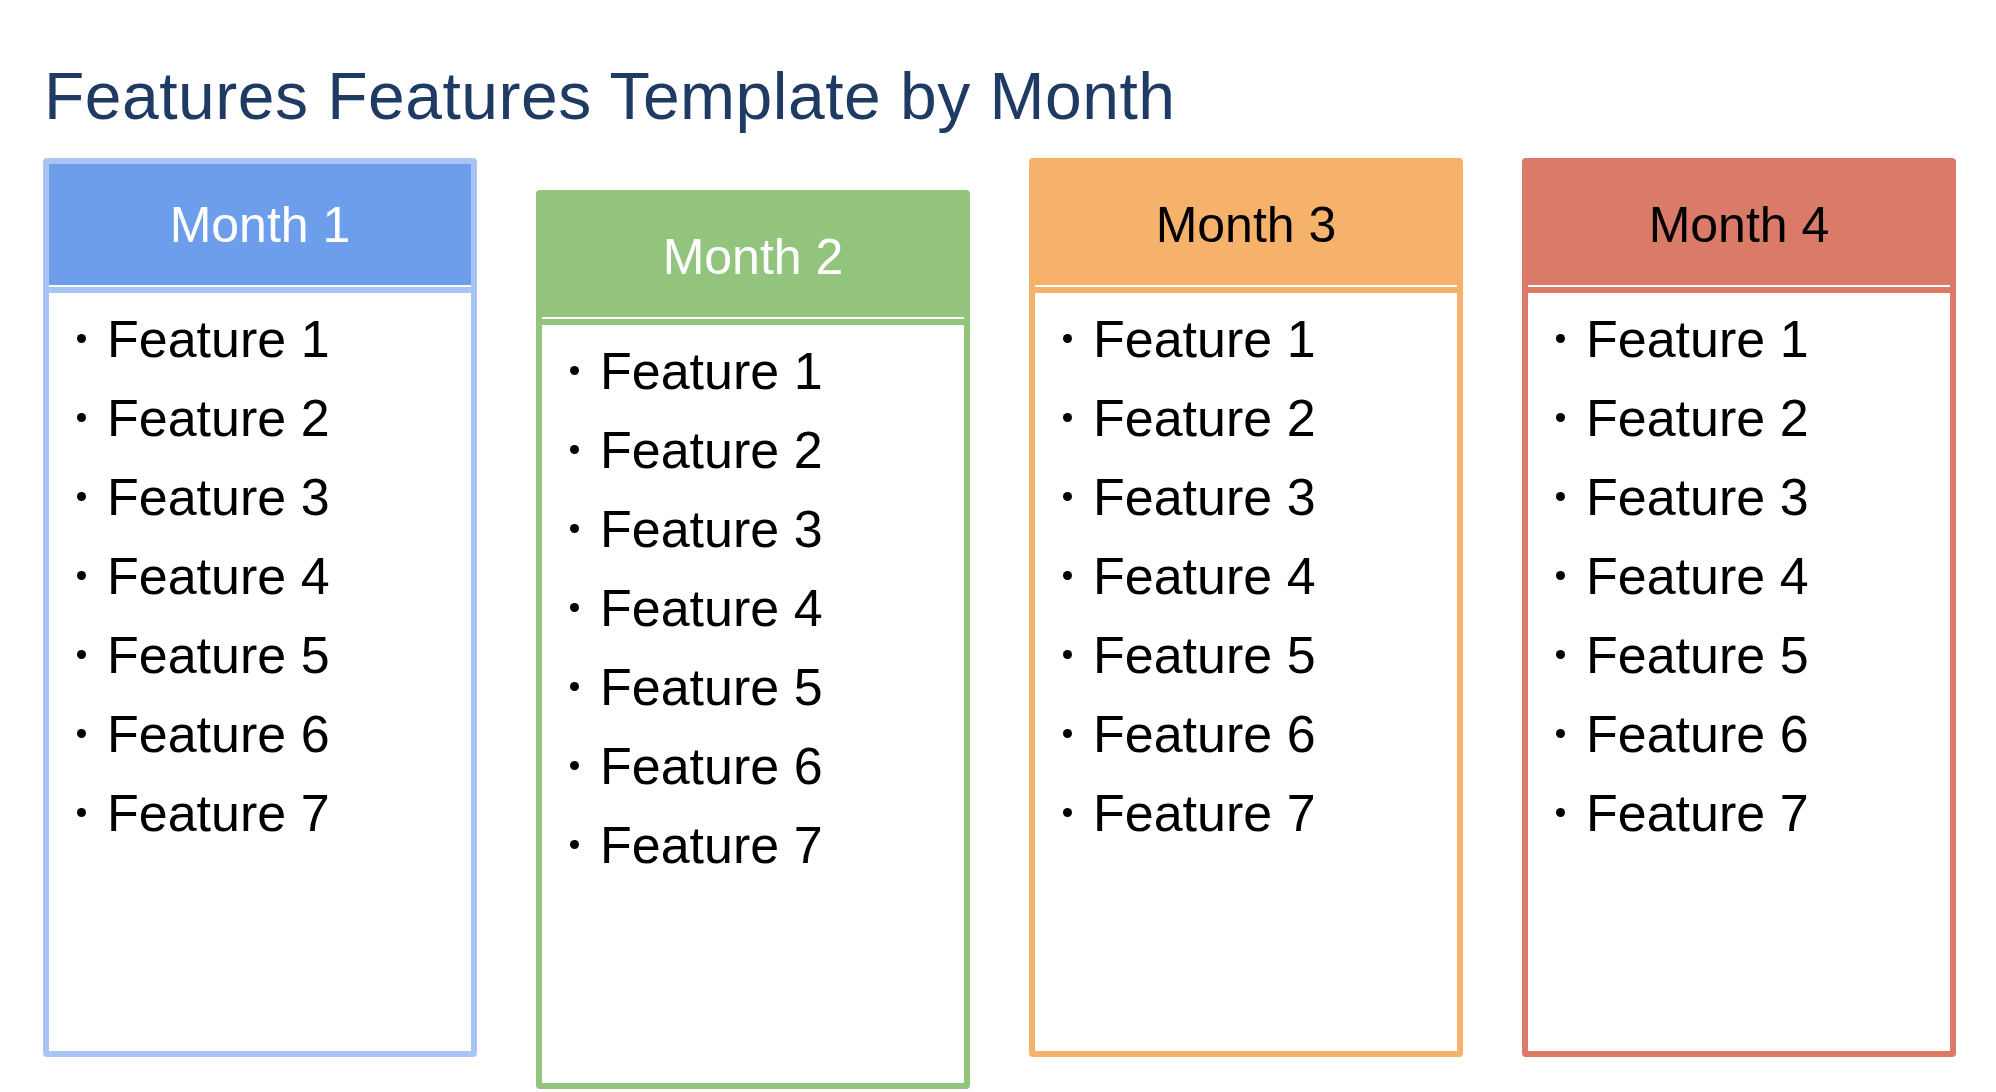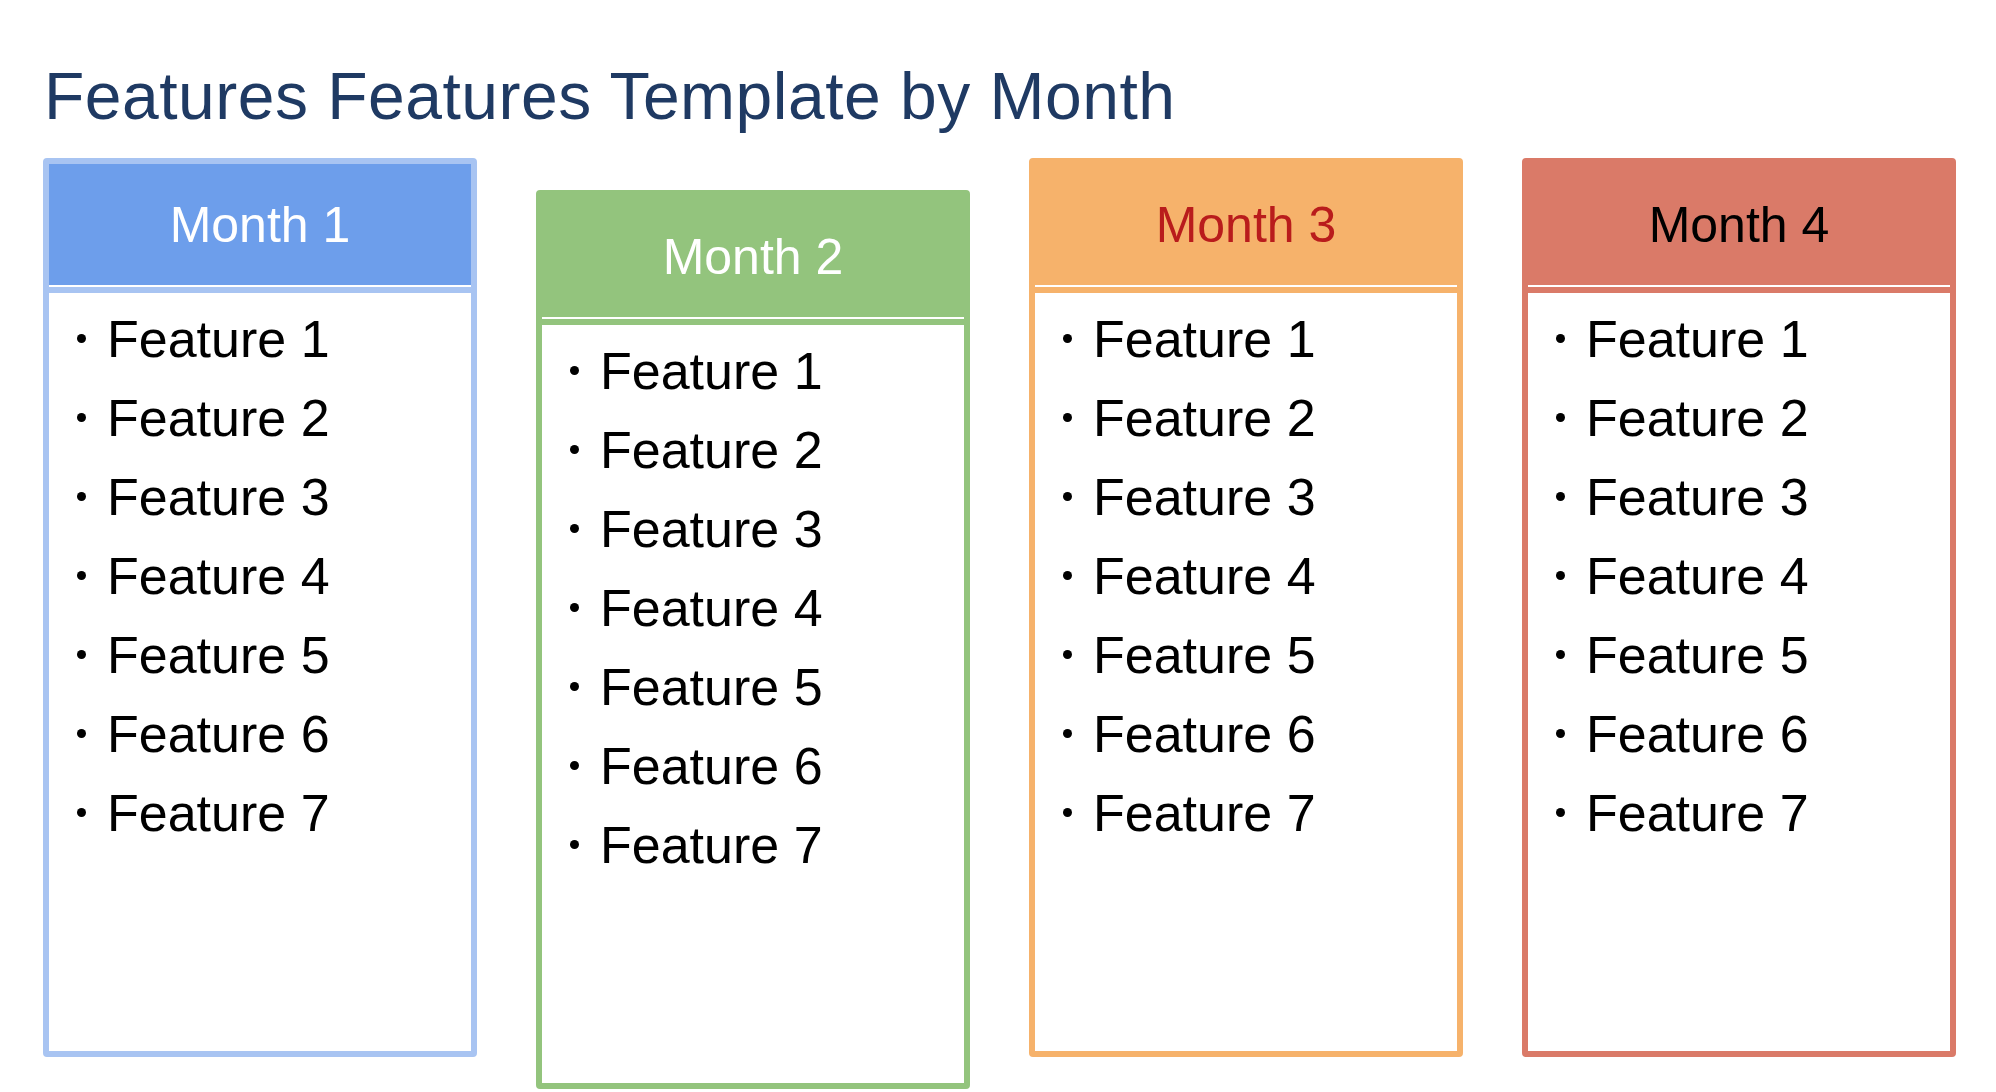--- a/index.html
+++ b/index.html
@@ -151,21 +151,21 @@
         <span>Feature 6</span>
       </li>
       <li class="feature-item">
         <span class="bullet-dot"></span>
         <span>Feature 7</span>
       </li>
     </ul>
   </div>
 
   <div class="month-column" style="border-color: rgb(246, 178, 107);">
-    <div class="month-header" style="background-color: rgb(246, 178, 107); color: #b91c1c;">
+    <div class="month-header" style="background-color: rgb(246, 178, 107); color: #000000;">
       <span>Month 3</span>
     </div>
     <div class="header-divider" style="background-color: rgb(246, 178, 107);"></div>
     <ul class="feature-list">
       <li class="feature-item">
         <span class="bullet-dot"></span>
         <span>Feature 1</span>
       </li>
       <li class="feature-item">
         <span class="bullet-dot"></span>

